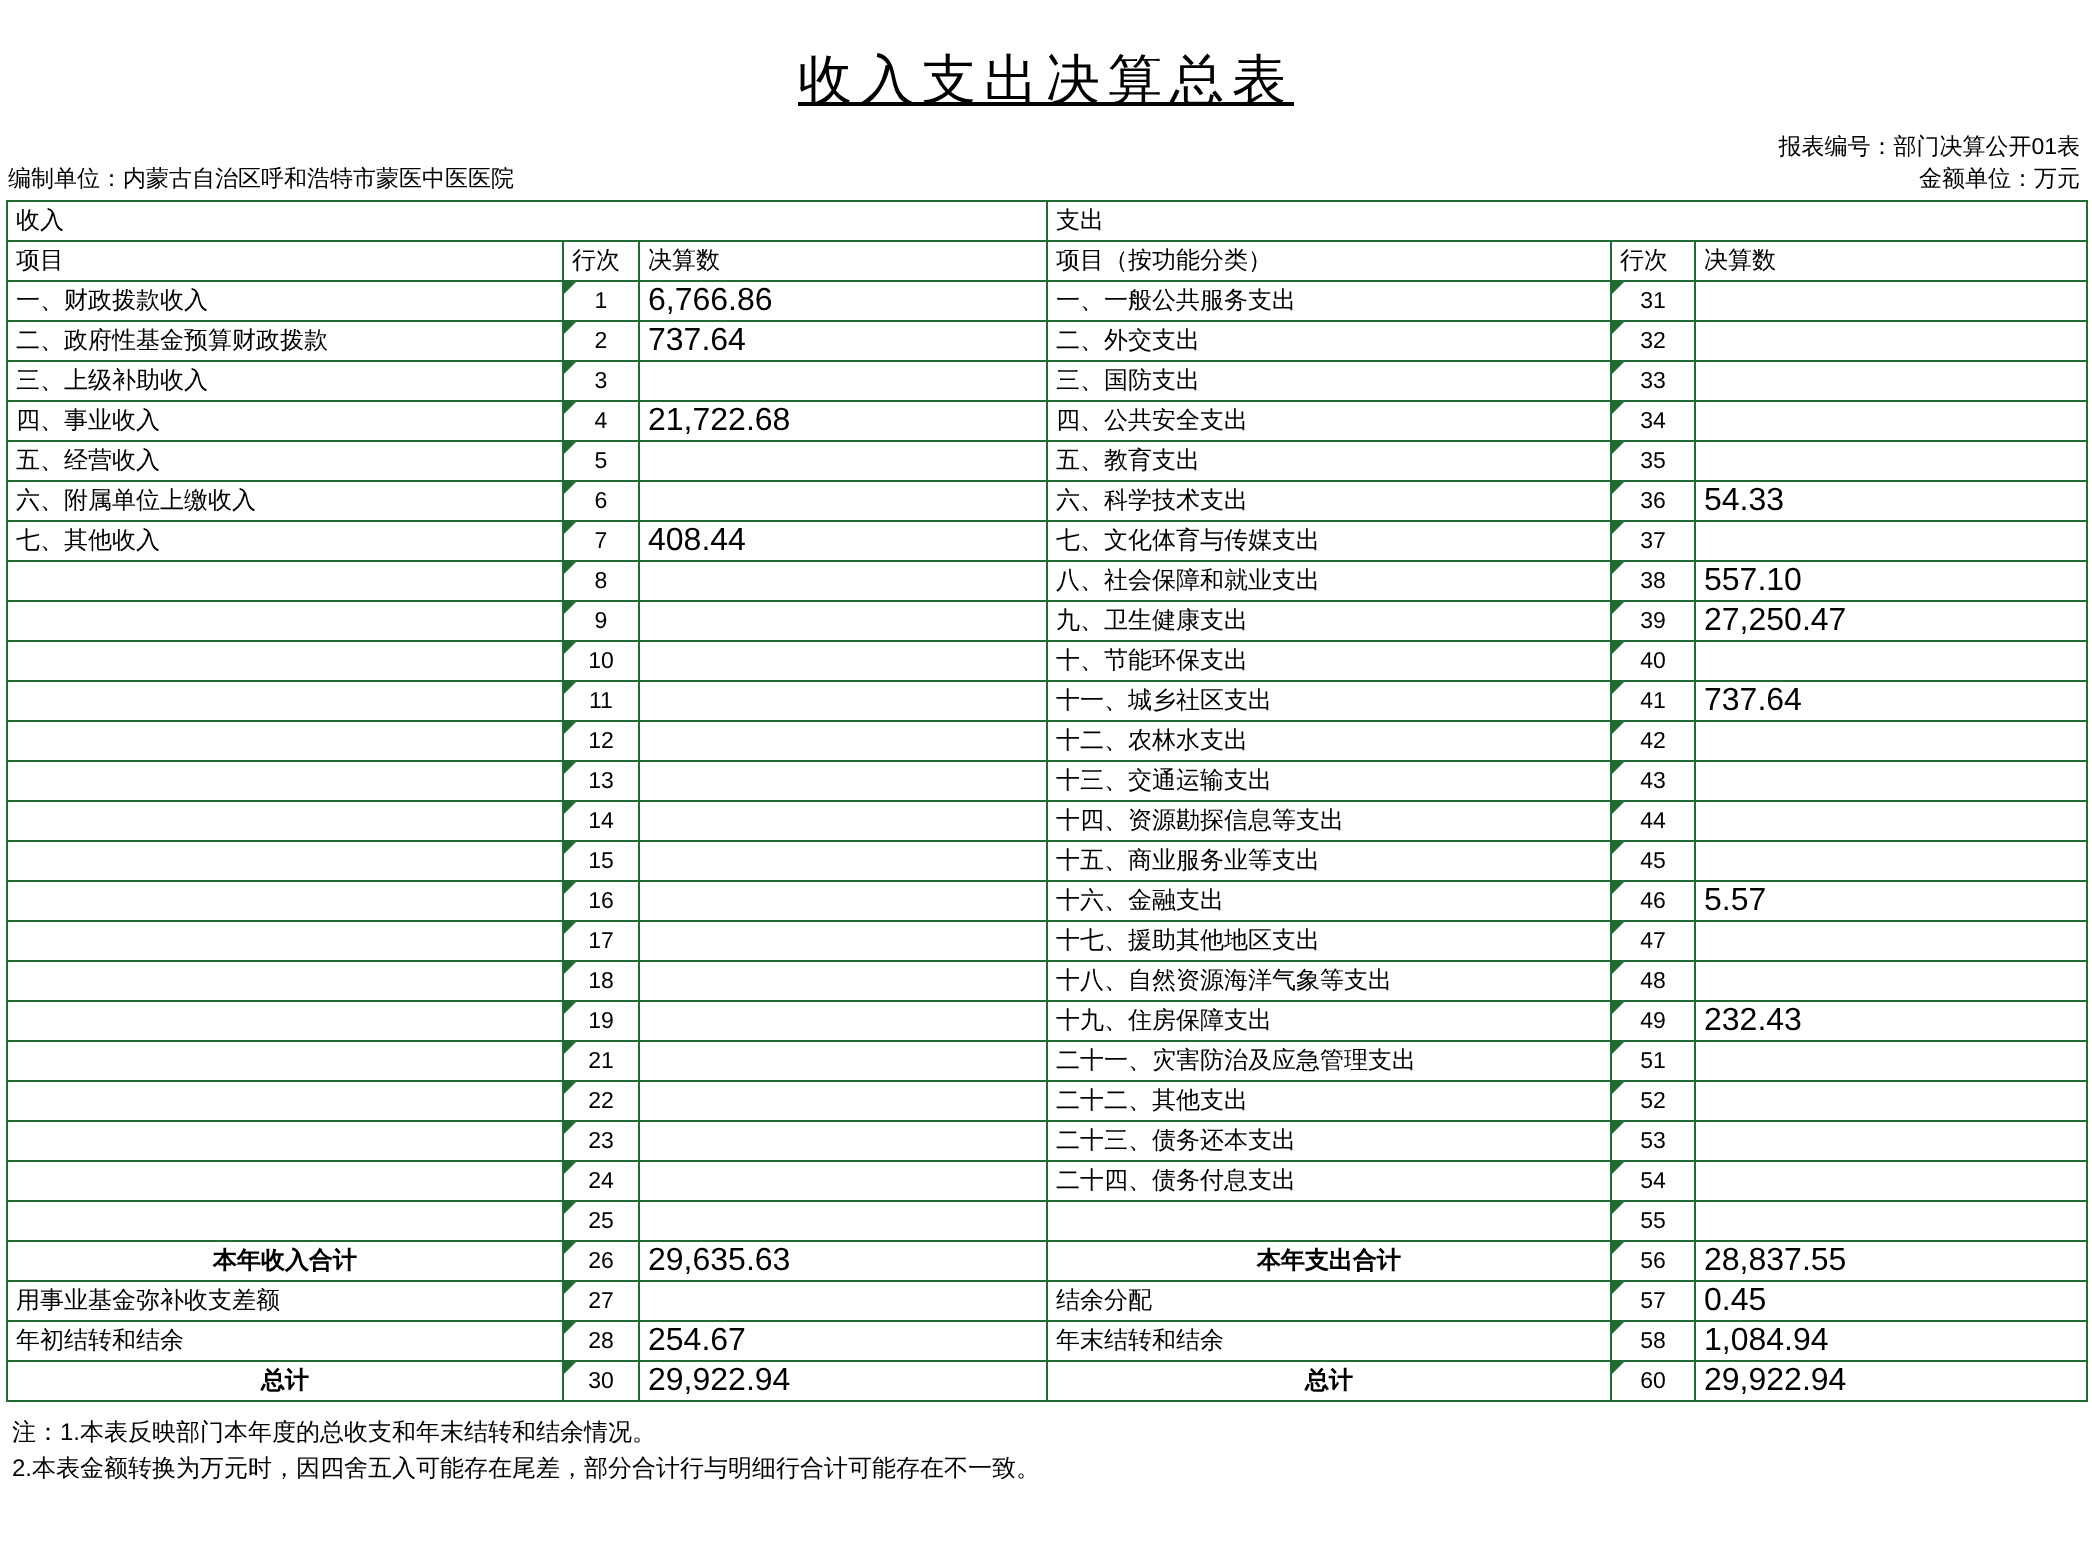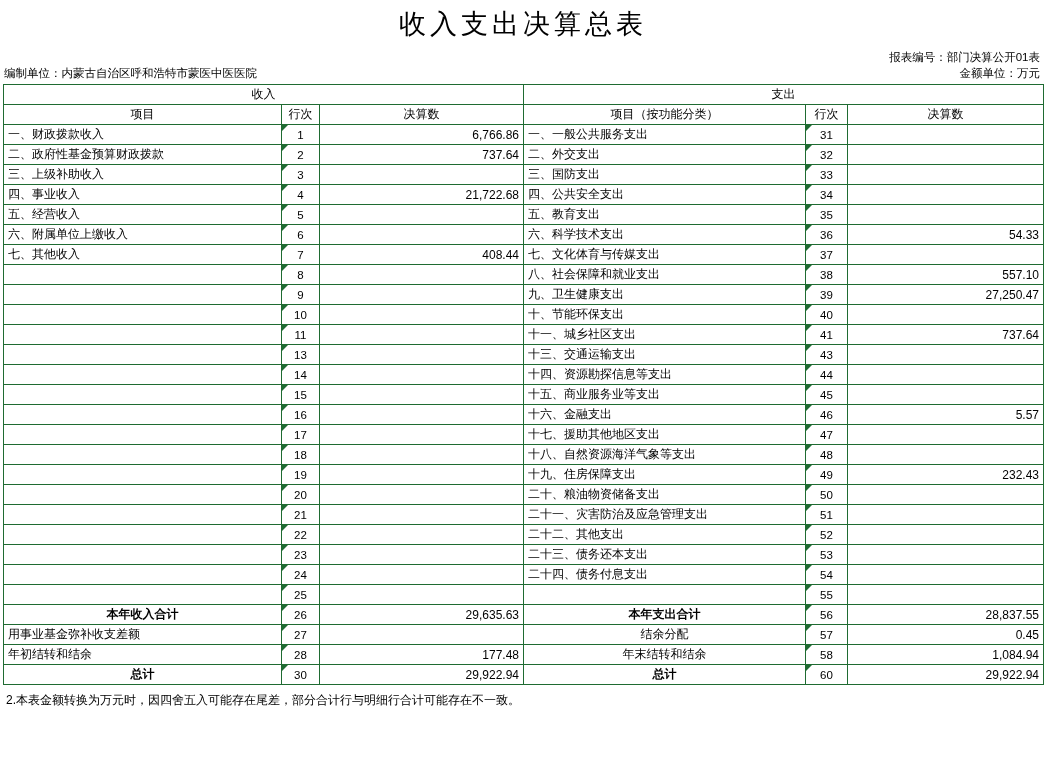--- a/index.html
+++ b/index.html
@@ -19,23 +19,24 @@
     width: 1046px;
     height: 773px;
     position: relative;
     box-sizing: border-box;
   }
   .title {
     text-align: center;
     font-family: "Liberation Serif", serif;
     font-size: 27px;
     letter-spacing: 4px;
-    padding-top: 6px;
+    padding-top: 22px;
     padding-bottom: 6px;
     font-weight: normal;
+    text-decoration: underline;
   }
   .meta-row {
     position: relative;
     height: 16px;
     font-size: 11.5px;
   }
   .meta-left {
     position: absolute;
     left: 4px;
     top: 0;
@@ -60,26 +61,24 @@
   }
   table.sheet td {
     border: 1px solid #1f6b32;
     height: 20px;
     padding: 0 4px;
     overflow: hidden;
     white-space: nowrap;
     box-sizing: border-box;
   }
   .c-head {
-    text-align: center;
   }
   .c-num {
-    text-align: right;
     font-family: "Liberation Sans", sans-serif;
-    font-size: 12px;
+    font-size: 16px;
     padding-right: 6px;
   }
   .c-idx {
     text-align: center;
     font-size: 11.5px;
   }
   .c-item {
     text-align: left;
     padding-left: 6px;
     margin-top: 15px;
@@ -248,20 +247,28 @@
         <tr>
           <td class="c-item"></td>
           <td class="c-idx corner">11</td>
           <td class="c-num"></td>
           <td class="c-item">十一、城乡社区支出</td>
           <td class="c-idx corner">41</td>
           <td class="c-num">737.64</td>
         </tr>
         <tr>
           <td class="c-item"></td>
+          <td class="c-idx corner">12</td>
+          <td class="c-num"></td>
+          <td class="c-item">十二、农林水支出</td>
+          <td class="c-idx corner">42</td>
+          <td class="c-num"></td>
+        </tr>
+        <tr>
+          <td class="c-item"></td>
           <td class="c-idx corner">13</td>
           <td class="c-num"></td>
           <td class="c-item">十三、交通运输支出</td>
           <td class="c-idx corner">43</td>
           <td class="c-num"></td>
         </tr>
         <tr>
           <td class="c-item"></td>
           <td class="c-idx corner">14</td>
           <td class="c-num"></td>
@@ -301,28 +308,20 @@
           <td class="c-idx corner">48</td>
           <td class="c-num"></td>
         </tr>
         <tr>
           <td class="c-item"></td>
           <td class="c-idx corner">19</td>
           <td class="c-num"></td>
           <td class="c-item">十九、住房保障支出</td>
           <td class="c-idx corner">49</td>
           <td class="c-num">232.43</td>
-        </tr>
-        <tr>
-          <td class="c-item"></td>
-          <td class="c-idx corner">20</td>
-          <td class="c-num"></td>
-          <td class="c-item">二十、粮油物资储备支出</td>
-          <td class="c-idx corner">50</td>
-          <td class="c-num"></td>
         </tr>
         <tr>
           <td class="c-item"></td>
           <td class="c-idx corner">21</td>
           <td class="c-num"></td>
           <td class="c-item">二十一、灾害防治及应急管理支出</td>
           <td class="c-idx corner">51</td>
           <td class="c-num"></td>
         </tr>
         <tr>
@@ -369,33 +368,34 @@
           <td class="c-item-indent">用事业基金弥补收支差额</td>
           <td class="c-idx corner">27</td>
           <td class="c-num"></td>
           <td class="c-head">结余分配</td>
           <td class="c-idx corner">57</td>
           <td class="c-num">0.45</td>
         </tr>
         <tr>
           <td class="c-item-indent">年初结转和结余</td>
           <td class="c-idx corner">28</td>
-          <td class="c-num">177.48</td>
+          <td class="c-num">254.67</td>
           <td class="c-head">年末结转和结余</td>
           <td class="c-idx corner">58</td>
           <td class="c-num">1,084.94</td>
         </tr>
         <tr>
           <td class="c-center-bold">总计</td>
           <td class="c-idx corner">30</td>
           <td class="c-num bold">29,922.94</td>
           <td class="c-center-bold">总计</td>
           <td class="c-idx corner">60</td>
           <td class="c-num bold">29,922.94</td>
         </tr>
       </tbody>
   </table>
 
   <div class="notes">
+    <div>注：1.本表反映部门本年度的总收支和年末结转和结余情况。</div>
     <div>2.本表金额转换为万元时，因四舍五入可能存在尾差，部分合计行与明细行合计可能存在不一致。</div>
   </div>
 
 </div>
 
 </body></html>

